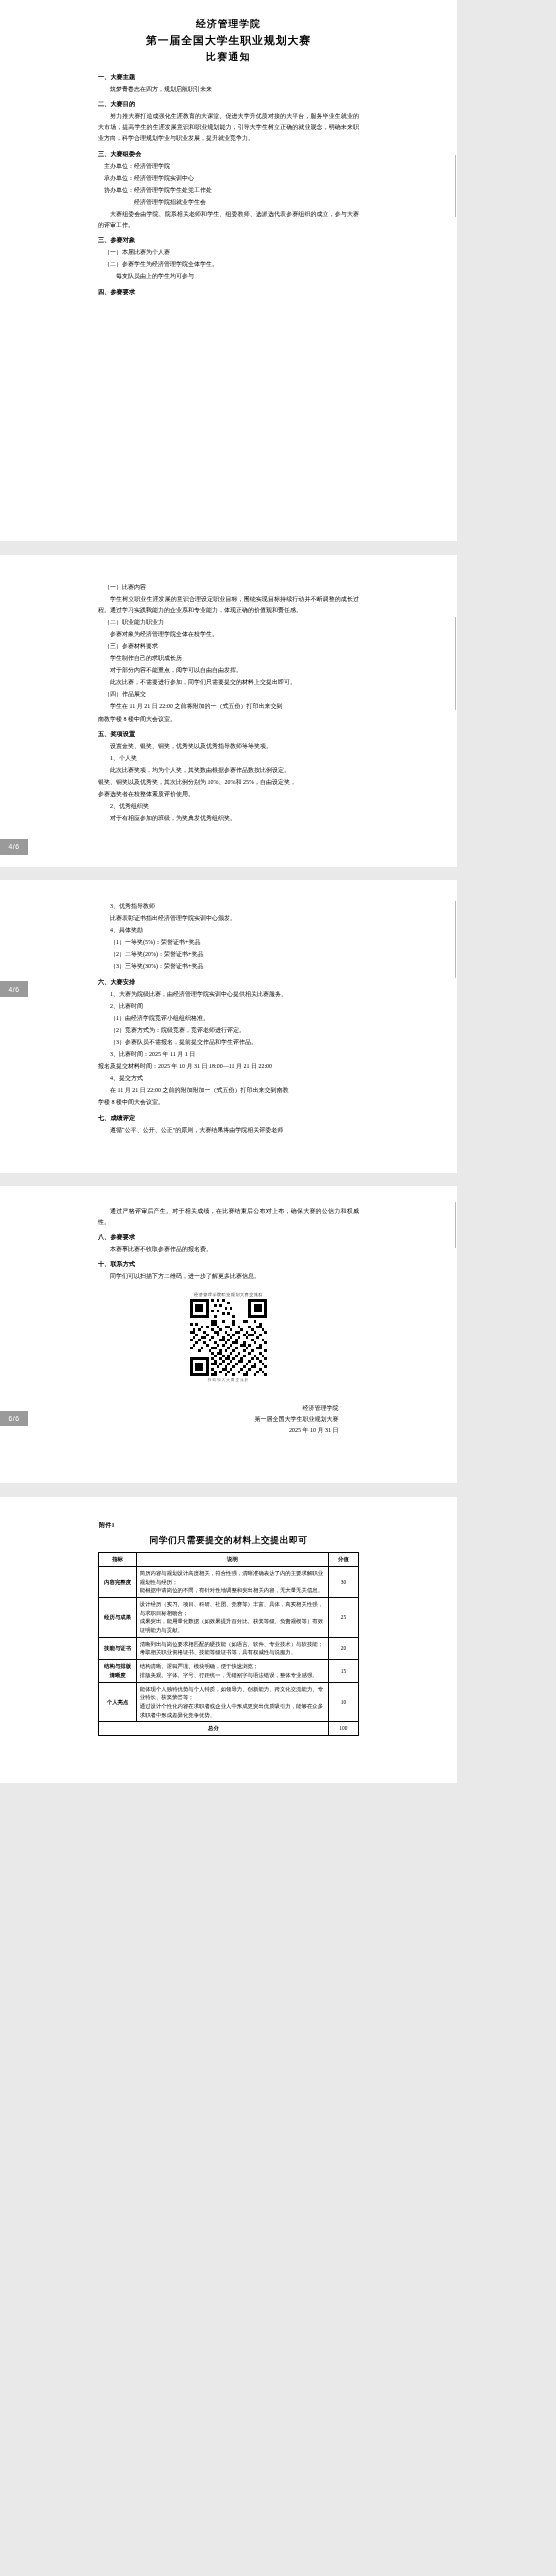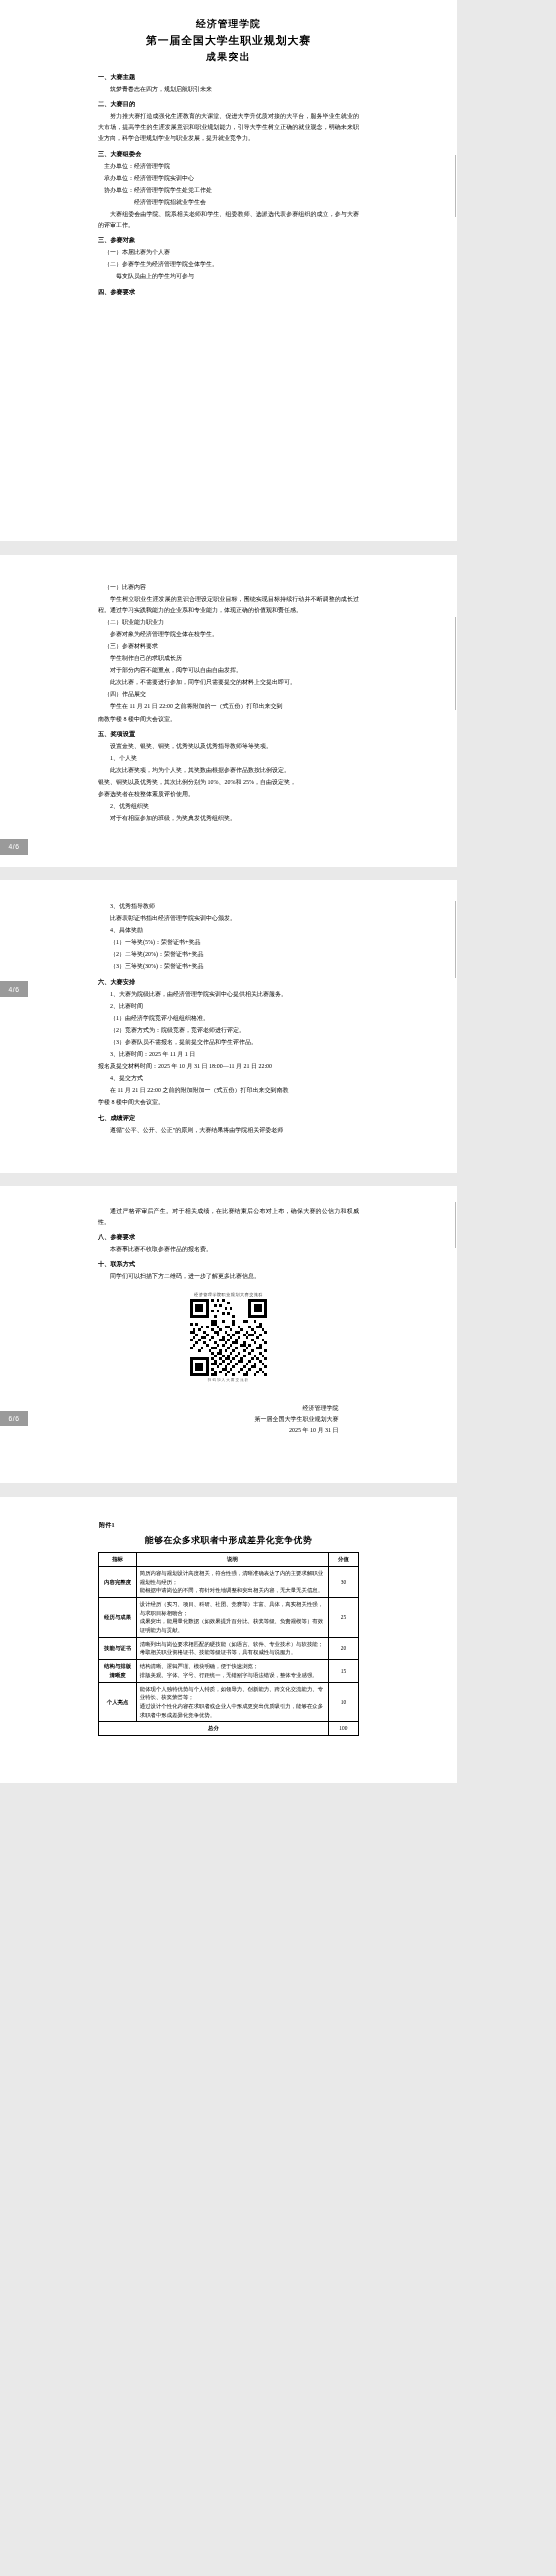--- a/index.html
+++ b/index.html
@@ -166,21 +166,21 @@
 </style>
 </head>
 <body>
 
 <div class="page-wrap">
 
   <div class="doc-page">
     <div class="pad" style="padding-top:17.5px;">
       <div class="title-main">经济管理学院</div>
       <div class="title-sub">第一届全国大学生职业规划大赛</div>
-      <div class="title-third">成果突出</div>
+      <div class="title-third">比赛通知</div>
 
       <div class="h2">一、大赛主题</div>
       <div class="p indent">筑梦青春志在四方，规划启航职引未来</div>
 
       <div class="h2">二、大赛目的</div>
       <div class="p indent">努力推大赛打造成强化生涯教育的大课堂、促进大学升优质对接的大平台，服务毕业生就业的大市场，提高学生的生涯发展意识和职业规划能力，引导大学生树立正确的就业观念，明确未来职业方向，科学合理规划学业与职业发展，提升就业竞争力。</div>
 
       <div class="h2">三、大赛组委会</div>
       <div class="p small-indent">主办单位：经济管理学院</div>
       <div class="p small-indent">承办单位：经济管理学院实训中心</div>
@@ -470,21 +470,21 @@
     <div class="side-rule">
       <div class="bar-seg" style="top:15.5px;height:46px;"></div>
     </div>
   </div>
 
   <div class="page-sep"></div>
 
   <div class="doc-page" style="padding-bottom:20.6px;">
     <div class="pad" style="padding-top:24px;">
       <div class="attach-label">附件1</div>
-      <div class="attach-title">能够在众多求职者中形成差异化竞争优势</div>
+      <div class="attach-title">同学们只需要提交的材料上交提出即可</div>
 
       <table class="score">
         <thead>
           <tr>
             <th>指标</th>
             <th>说明</th>
             <th>分值</th>
           </tr>
         </thead>
         <tbody>

